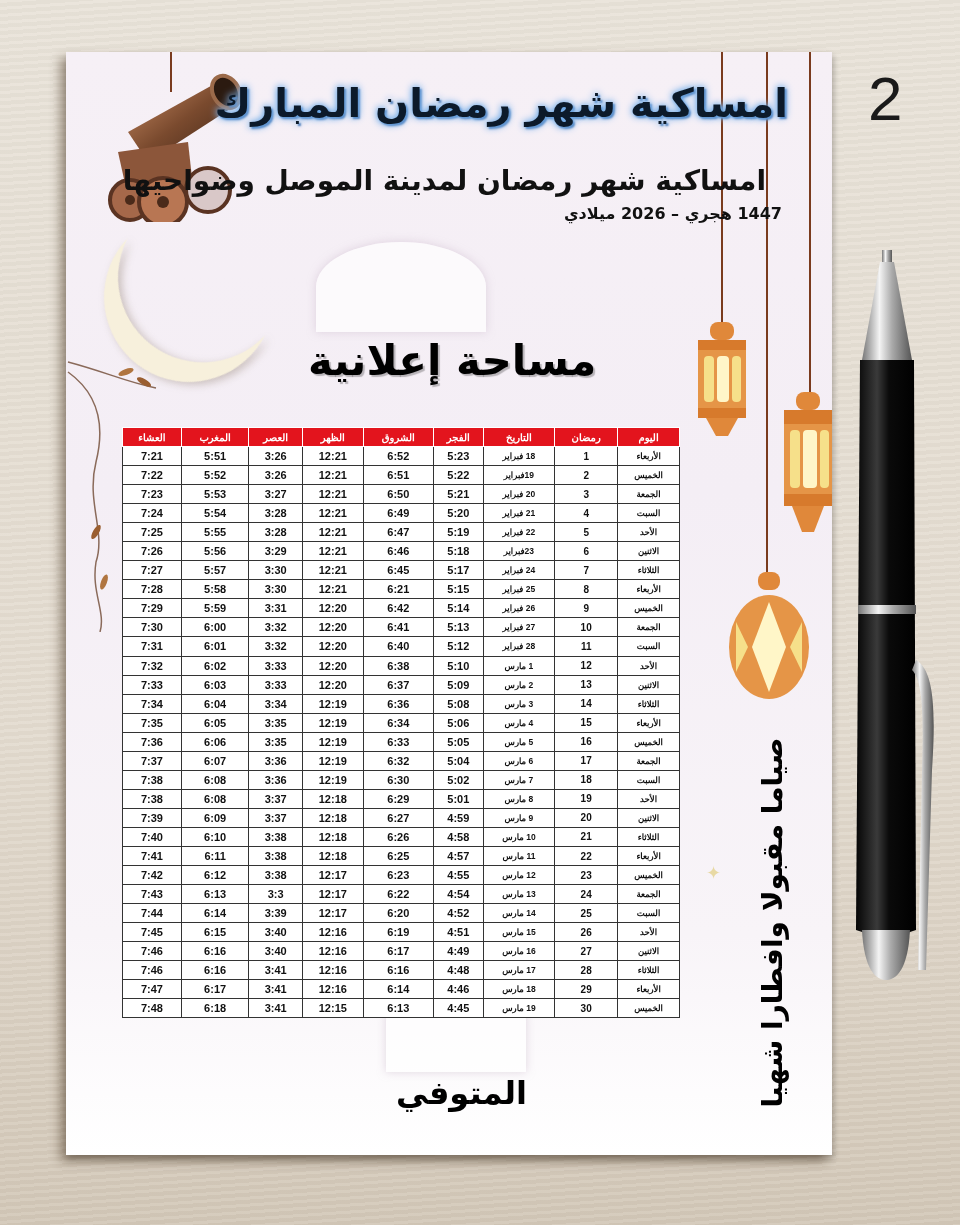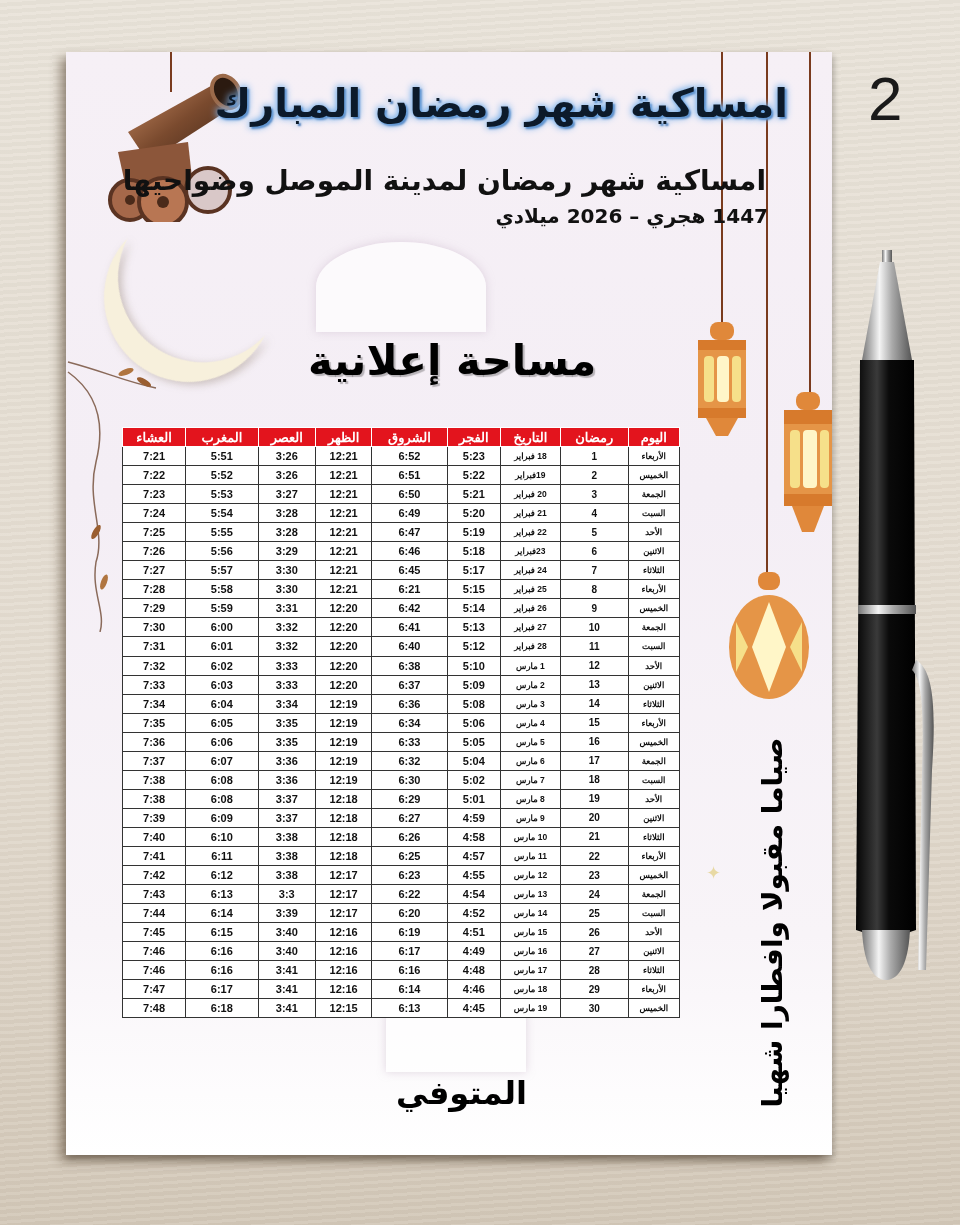--- a/index.html
+++ b/index.html
@@ -42,22 +42,22 @@
     position: absolute; right: 44px; top: 28px;
     font-family: "DejaVu Sans", sans-serif; font-weight: bold;
     font-size: 40px; color: #0c1a2a; direction: rtl;
     text-shadow: 0 0 6px #6aa7e6, 0 0 10px #9ac4f0, 2px 2px 2px #3c6fb0;
   }
   .subtitle {
     position: absolute; right: 66px; top: 112px;
     font-weight: bold; font-size: 28px; color: #111; direction: rtl;
   }
   .year-line {
-    position: absolute; right: 64px; top: 152px;
-    font-weight: bold; font-size: 20px; color: #111; direction: rtl; text-align: center;
+    position: absolute; right: 50px; top: 152px;
+    font-weight: bold; font-size: 16px; color: #111; direction: rtl; text-align: center;
   }
   .ad-space {
     position: absolute; left: 242px; top: 284px;
     font-weight: bold; font-size: 42px; color: #000; direction: rtl;
     text-shadow: 2px 2px 1px rgba(0,0,0,0.25);
   }
   .footer-name {
     position: absolute; left: 330px; top: 1022px;
     font-weight: bold; font-size: 32px; color: #000; direction: rtl;
   }
@@ -71,21 +71,21 @@
   }
   .star { position: absolute; color: #e8d9a4; font-size: 18px; }
   .branch { position: absolute; left: 0; top: 300px; }
 
   table.imsakiya {
     position: absolute; left: 56px; top: 375px; width: 558px;
     border-collapse: collapse; direction: rtl; background: #fff;
     font-family: "Liberation Sans", sans-serif;
   }
   table.imsakiya th {
-    background: #e3141d; color: #fff; font-size: 13px; font-weight: bold;
+    background: #e3141d; color: #fff; font-size: 10px; font-weight: bold;
     height: 19px; border: 1px solid #fff; padding: 0;
   }
   table.imsakiya td {
     height: 19.05px; border: 1px solid #333; text-align: center; padding: 0;
     font-size: 11px; font-weight: bold; color: #111;
   }
   table.imsakiya td.day, table.imsakiya td.date { font-size: 8.5px; font-weight: bold; }
   table.imsakiya td.rnum { font-size: 10px; }
 
   .pen { position: absolute; left: 856px; top: 250px; width: 90px; height: 730px; }

